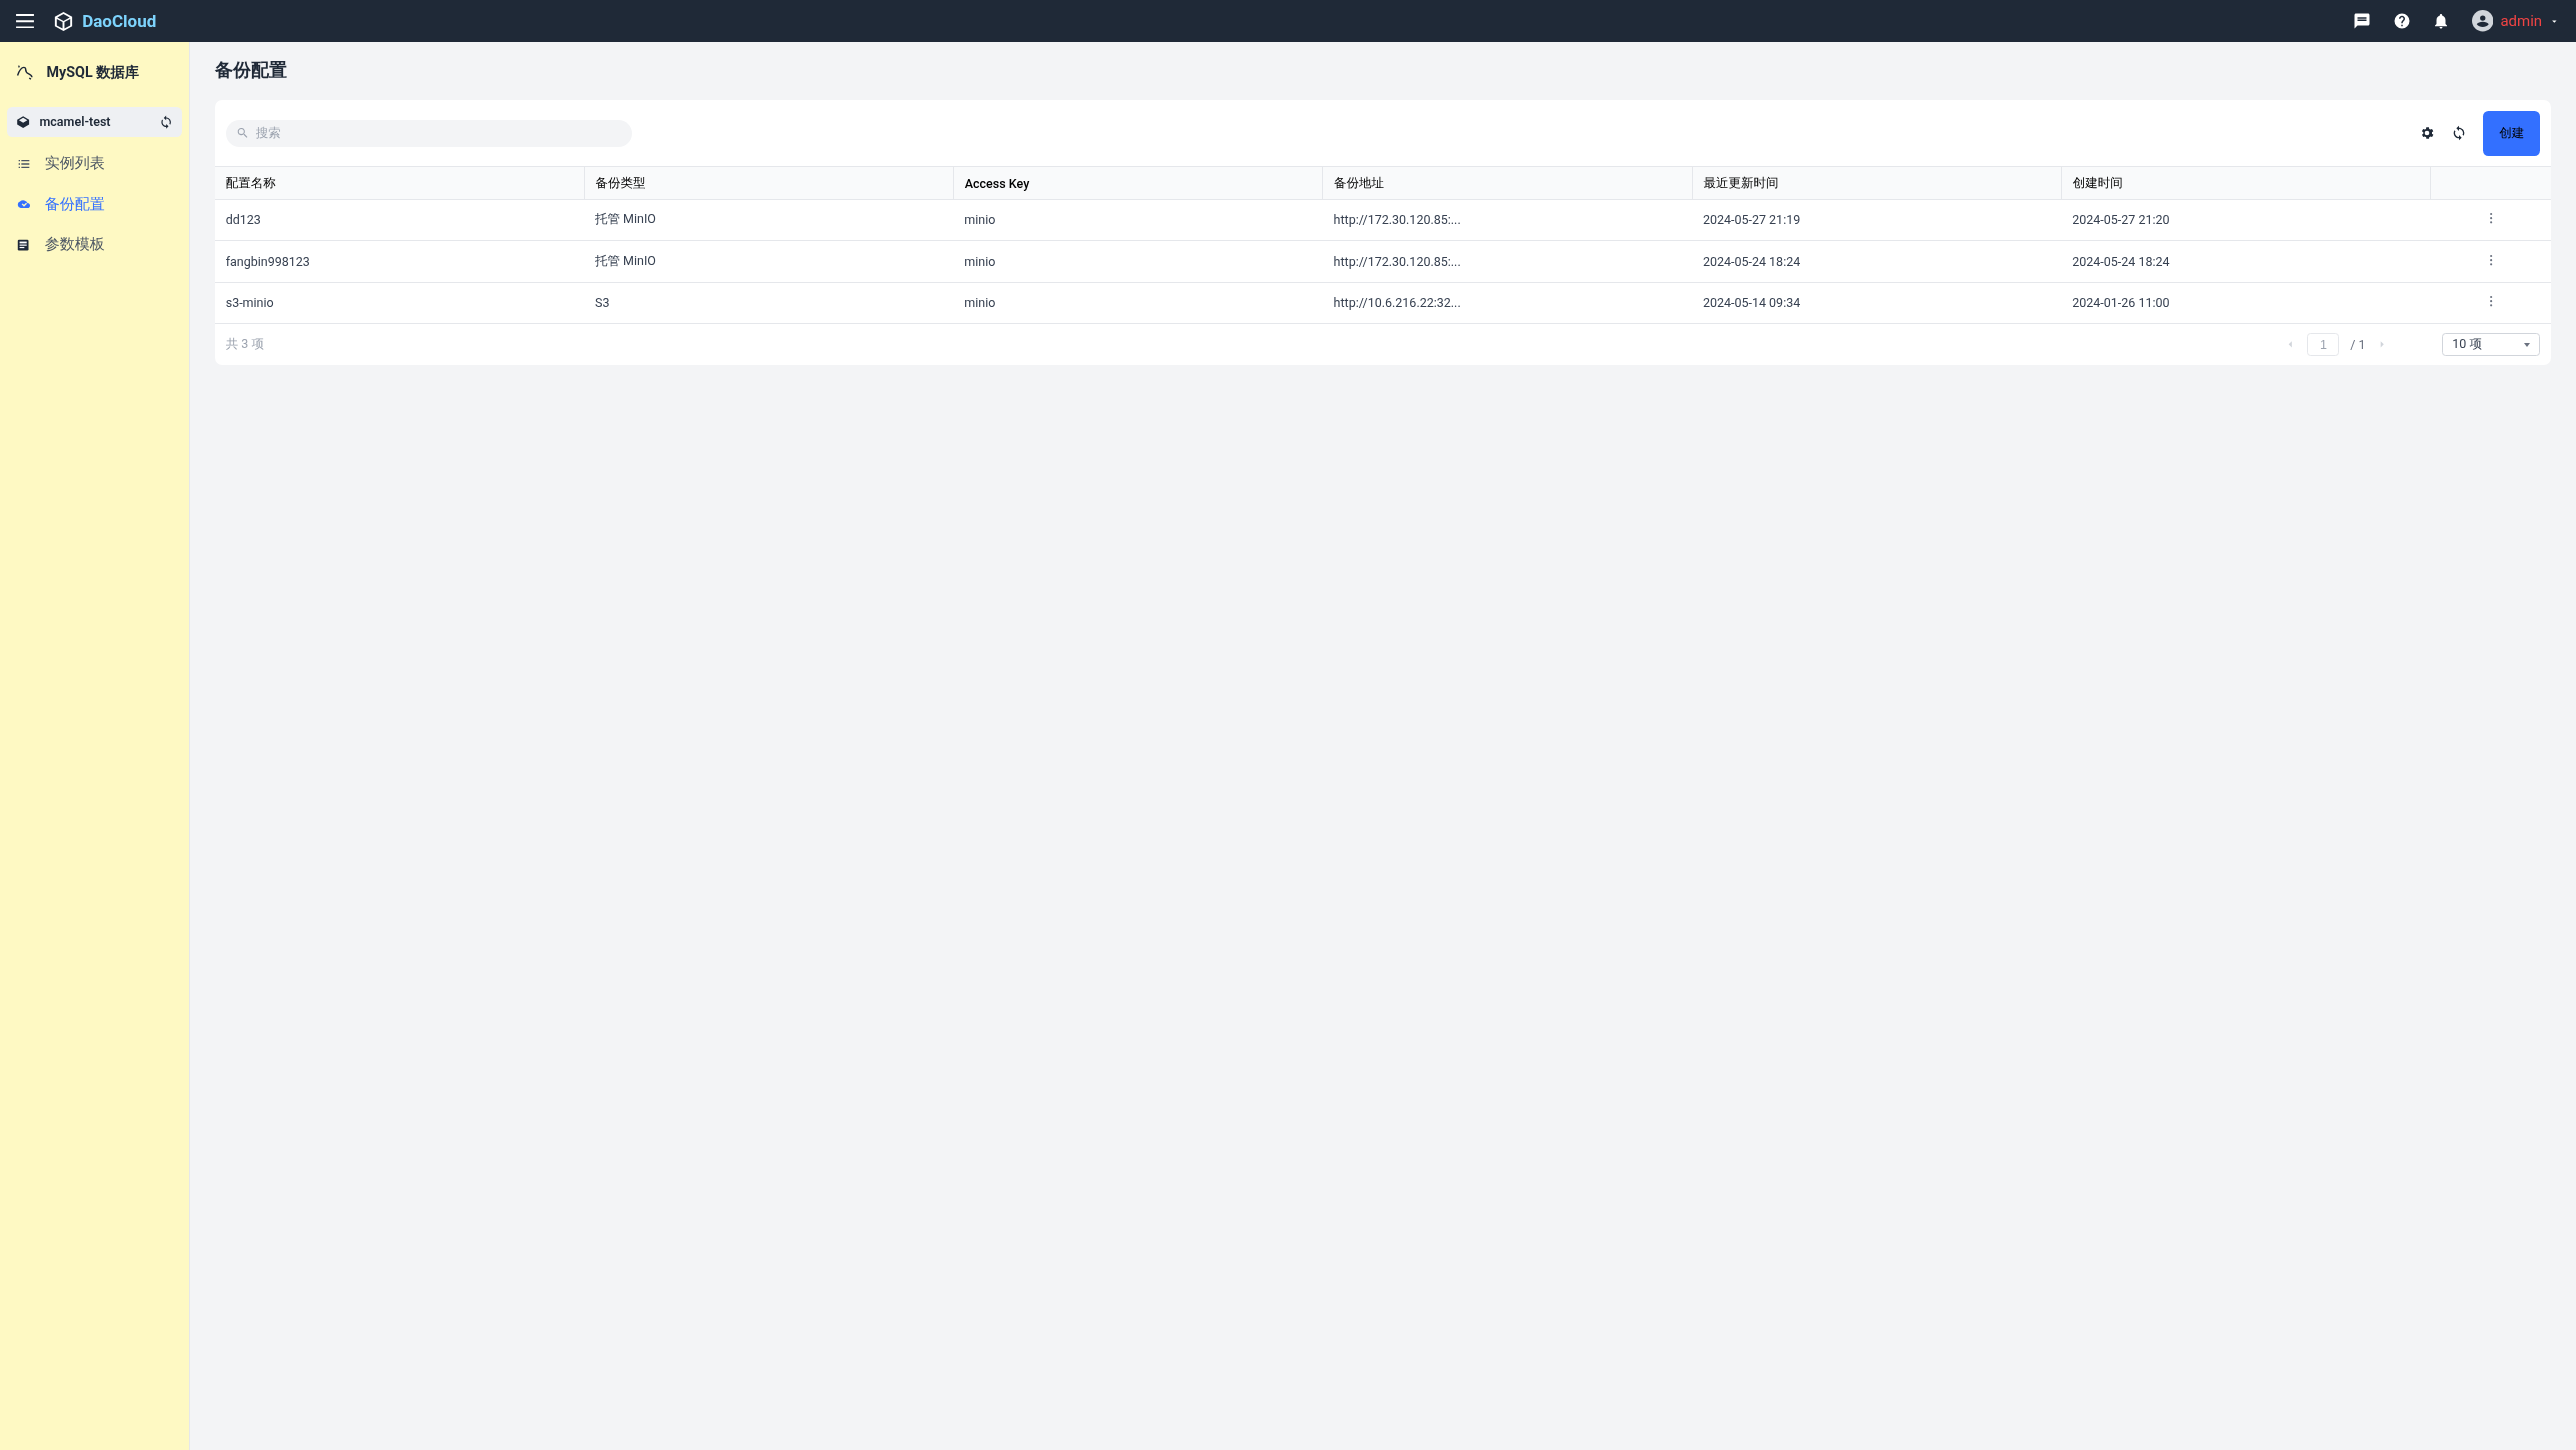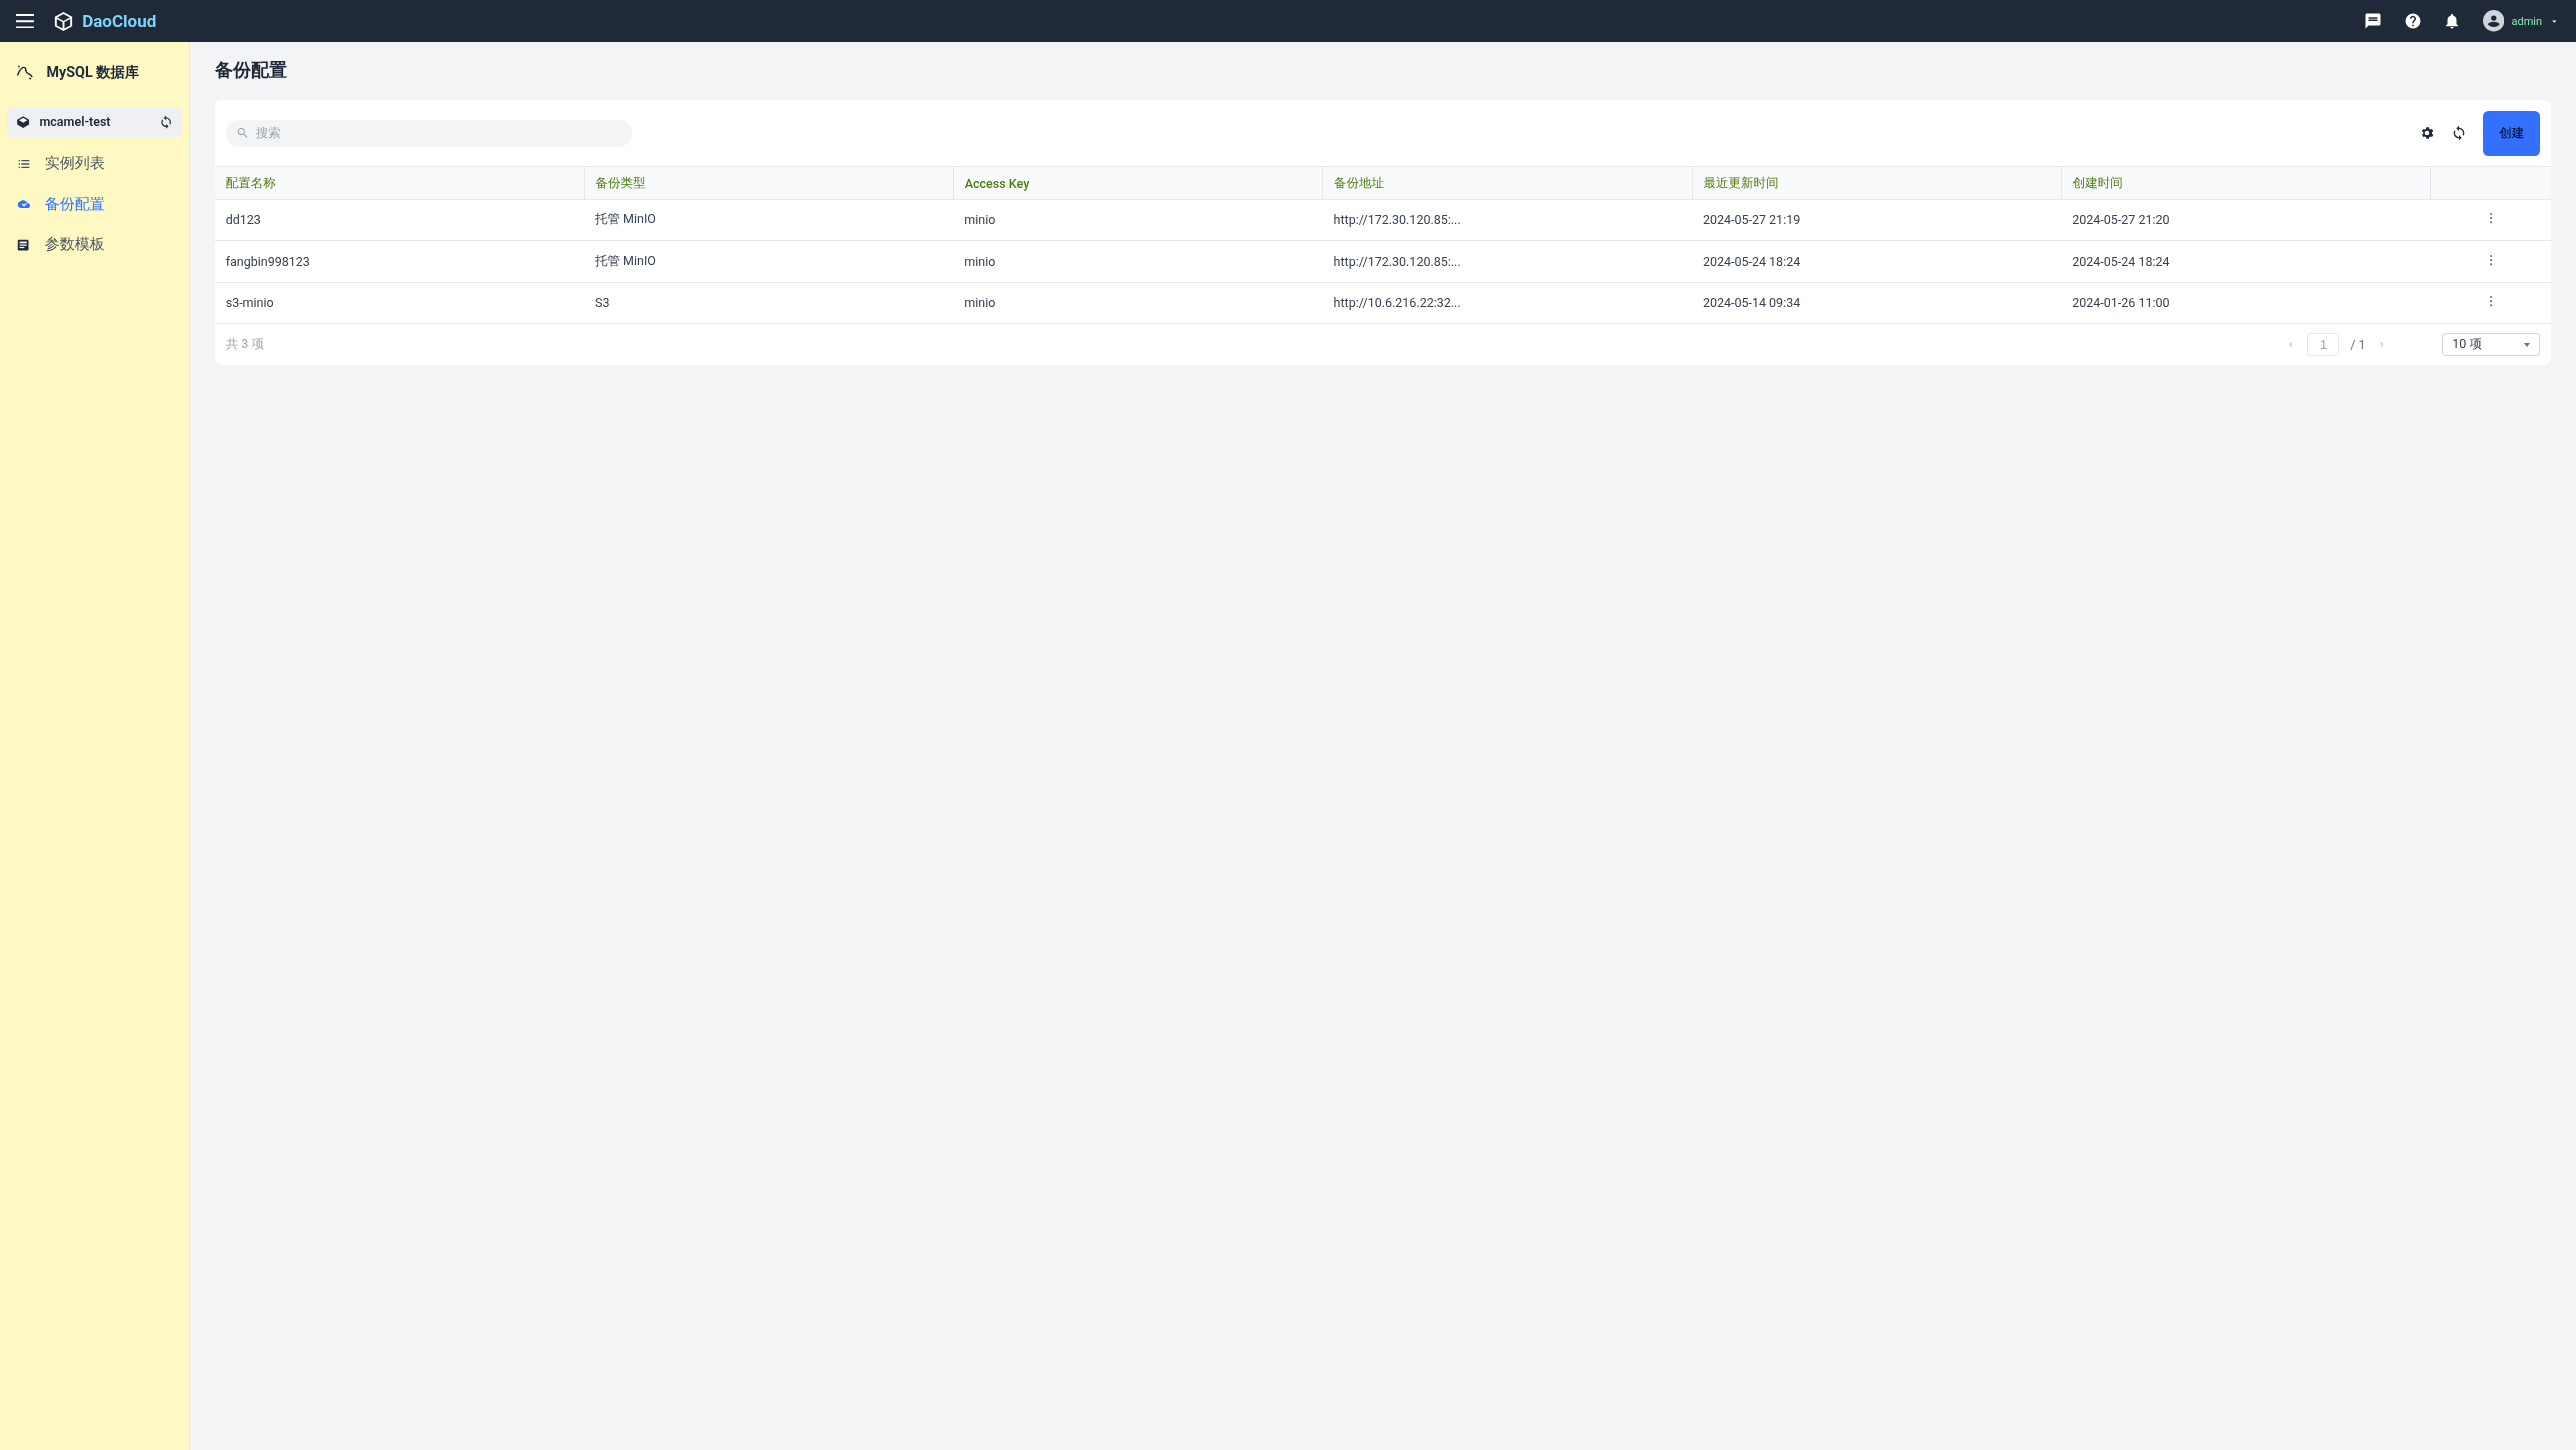--- a/index.html
+++ b/index.html
@@ -60,22 +60,22 @@
       display: flex;
       align-items: center;
     }
     .user-menu {
       display: flex;
       align-items: center;
       gap: 7.2px;
       cursor: pointer;
     }
     .user-name {
-      font-size: 11px;
-      color: #86efac;
+      font-size: 15px;
+      color: #ef4444;
     }
     
     
     .layout {
       display: flex;
       height: calc(100vh - 42px);
     }
     
     
     .sidebar {
@@ -229,21 +229,21 @@
       border-collapse: collapse;
     }
     thead {
       background: #f9fafb;
       border-top: 0.9px solid #e5e7eb;
       border-bottom: 0.9px solid #e5e7eb;
     }
     th {
       text-align: left;
       font-weight: 500;
-      color: #4d7c0f;
+      color: #000000;
       font-size: 12.5px;
       padding: 7.2px 10.7px;
       border-right: 0.9px solid #e5e7eb;
     }
     th:last-child {
       border-right: none;
     }
     tbody tr {
       border-bottom: 0.9px solid #e5e7eb;
     }

